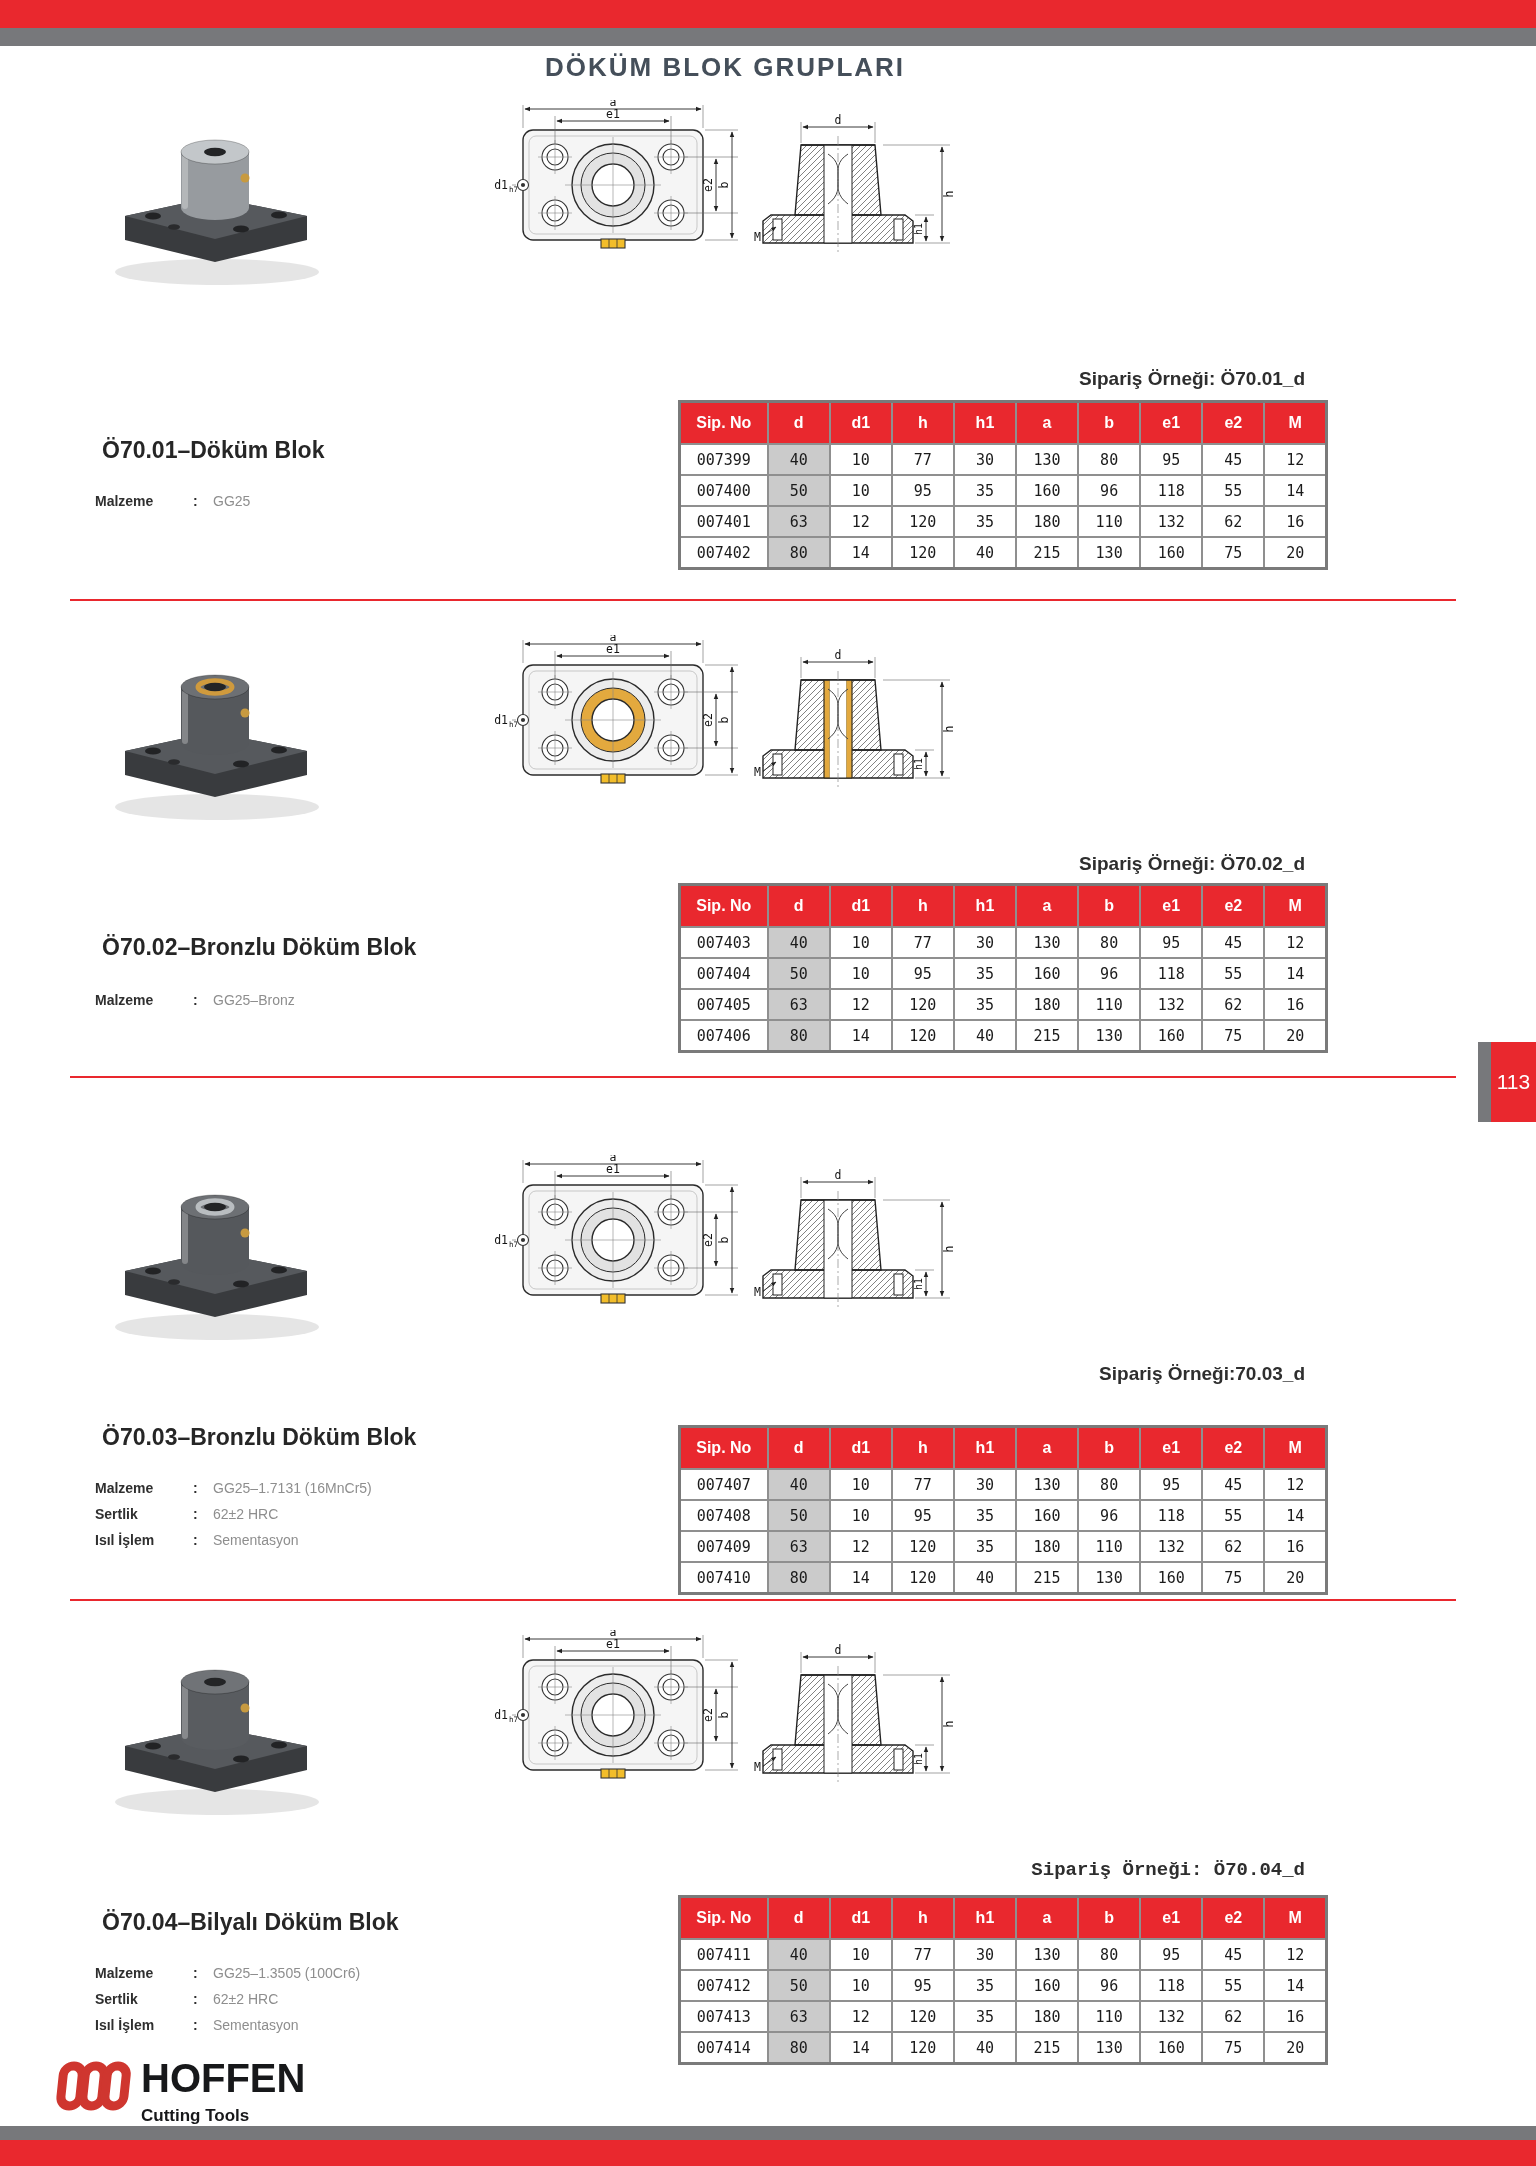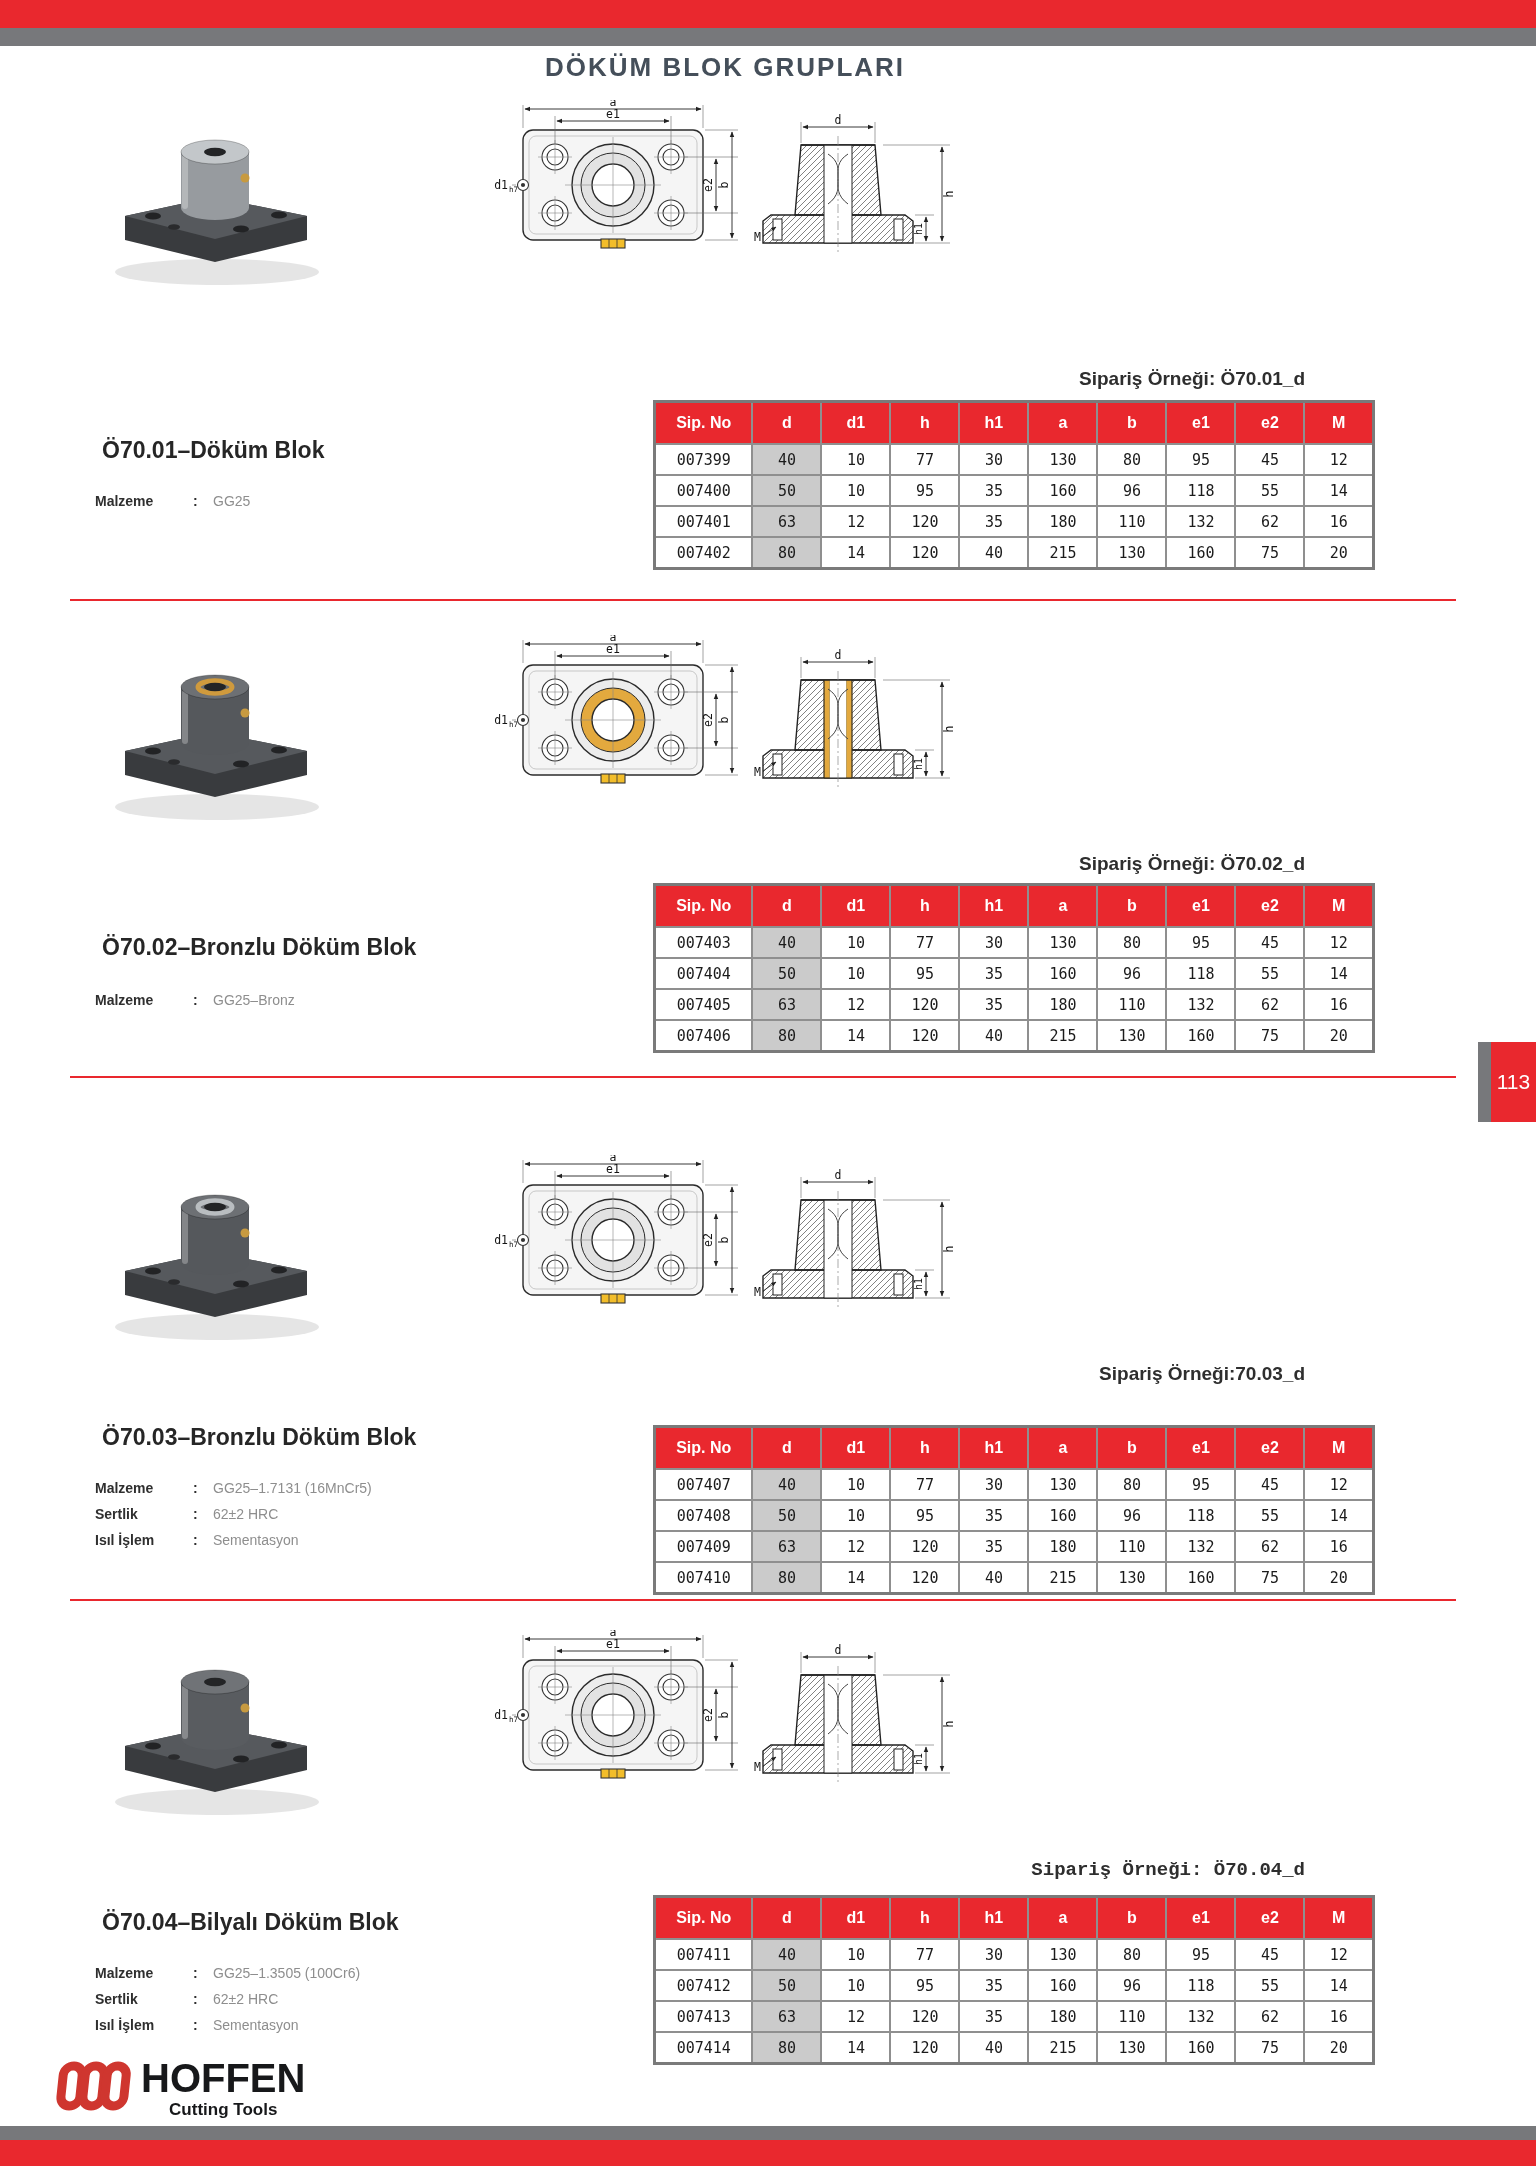--- a/index.html
+++ b/index.html
@@ -36,39 +36,39 @@
 
   
   .sep{position:absolute;left:70px;width:1386px;height:2px;background:var(--red);}
 
   
   .product-section{position:absolute;left:0;width:1536px;height:0;overflow:visible;}
   .photo-wrap{position:absolute;left:95px;top:10px;}
   .drawing-wrap{position:absolute;left:468px;top:0;}
   .order-example{position:absolute;left:655px;width:650px;text-align:right;
     font-weight:bold;font-size:19px;color:#2e2e2e;}
-  .dims-table{position:absolute;left:653px;width:722px;border-collapse:collapse;
+  .dims-table{position:absolute;left:678px;width:650px;border-collapse:collapse;
     border:3px solid #7a7a7a;table-layout:fixed;}
   .dims-table th{background:var(--red);color:#ffffff;font-weight:bold;height:38px;
     font-size:16px;border:2px solid #8f8f8f;}
   .dims-table td{height:27px;text-align:center;font-family:"DejaVu Sans Mono",monospace;
     font-size:15px;color:#1b1b1b;border:2px solid #8f8f8f;background:#fff;}
   .dims-table td.dcol{background:#cbcbcb;}
   .section-title{position:absolute;left:95px;margin:7px;font-size:23px;font-weight:bold;color:#262626;}
   .specs{position:absolute;left:95px;}
   .spec-row{display:flex;font-size:14px;line-height:26px;}
   .spec-label{width:98px;font-weight:bold;color:#2f2f2f;}
   .spec-colon{width:20px;font-weight:bold;color:#2f2f2f;}
   .spec-value{color:#8e8e8e;}
 
   
   .footer-logo{position:absolute;left:55px;top:2058px;display:flex;align-items:flex-start;}
   .footer-text{margin-left:8px;}
   .footer-brand{font-size:40px;font-weight:bold;color:#17181a;line-height:1;letter-spacing:0px;}
-  .footer-sub{font-size:17px;font-weight:bold;color:#17181a;text-align:center;margin-top:2px;}
+  .footer-sub{font-size:17px;font-weight:bold;color:#17181a;text-align:left;margin-top:8px;}
 </style>
 </head>
 <body>
 
 <div class="page">
 
   <div class="bar bar-red-top"></div>
   <div class="bar bar-gray-top"></div>
 
 

